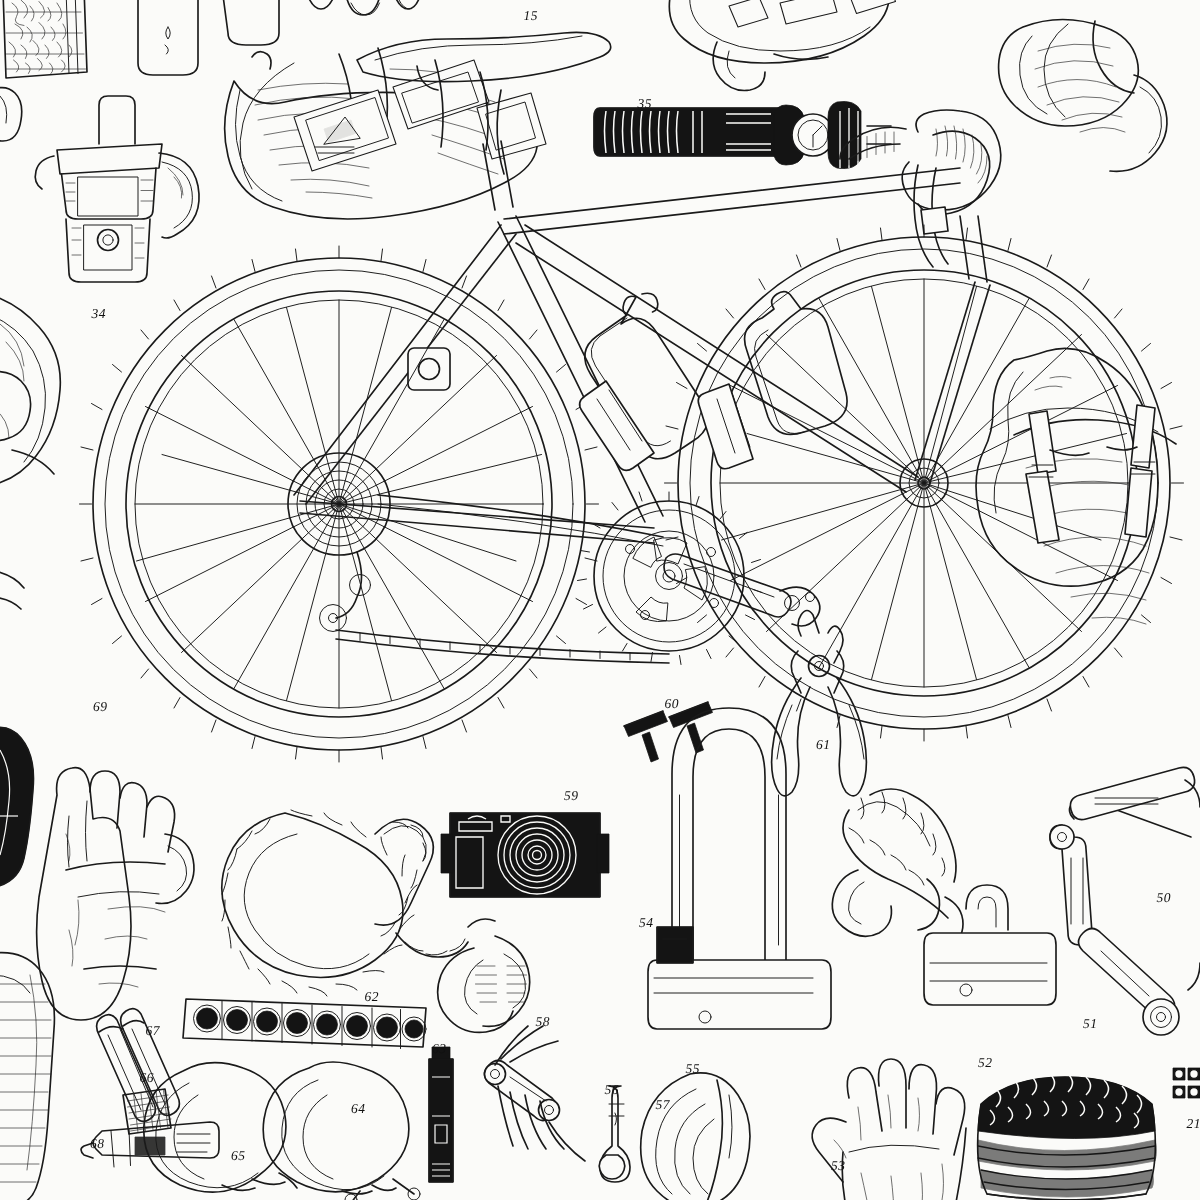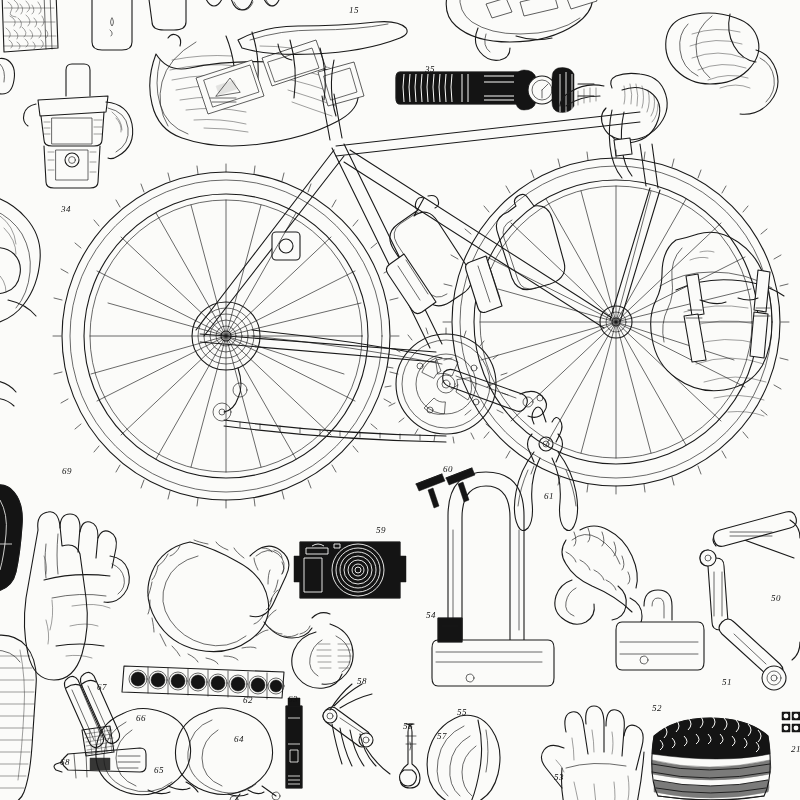--- a/index.html
+++ b/index.html
@@ -729,25 +729,25 @@
 <div id="label-layer">
       <div class="lbl" style="left: 349px; top: 5px;">15</div>
       <div class="lbl" style="left: 425px; top: 64px;">35</div>
       <div class="lbl" style="left: 61px; top: 204px;">34</div>
       <div class="lbl" style="left: 62px; top: 466px;">69</div>
       <div class="lbl" style="left: 376px; top: 525px;">59</div>
       <div class="lbl" style="left: 403px; top: 464px; padding-left: 40px;">60</div>
       <div class="lbl" style="left: 544px; top: 491px;">61</div>
       <div class="lbl" style="left: 426px; top: 610px;">54</div>
       <div class="lbl" style="left: 771px; top: 593px;">50</div>
-      <div class="lbl" style="left: 243px; top: 659px; margin-top: 36px;">62</div>
+      <div class="lbl" style="left: 243px; top: 659px;">62</div>
       <div class="lbl" style="left: 357px; top: 676px;">58</div>
       <div class="lbl" style="left: 97px; top: 682px;">67</div>
       <div class="lbl" style="left: 288px; top: 694px;">63</div>
-      <div class="lbl" style="left: 93px; top: 713px; padding-left: 43px;">66</div>
+      <div class="lbl" style="left: 93px; top: 713px;">66</div>
       <div class="lbl" style="left: 652px; top: 703px;">52</div>
       <div class="lbl" style="left: 722px; top: 661px; margin-top: 16px;">51</div>
       <div class="lbl" style="left: 457px; top: 707px;">55</div>
       <div class="lbl" style="left: 403px; top: 721px;">56</div>
       <div class="lbl" style="left: 389px; top: 731px; padding-left: 48px;">57</div>
       <div class="lbl" style="left: 154px; top: 735px; margin-top: 30px;">65</div>
       <div class="lbl" style="left: 234px; top: 734px;">64</div>
       <div class="lbl" style="left: 60px; top: 757px;">68</div>
       <div class="lbl" style="left: 791px; top: 744px;">21</div>
       <div class="lbl" style="left: 554px; top: 772px;">53</div>

